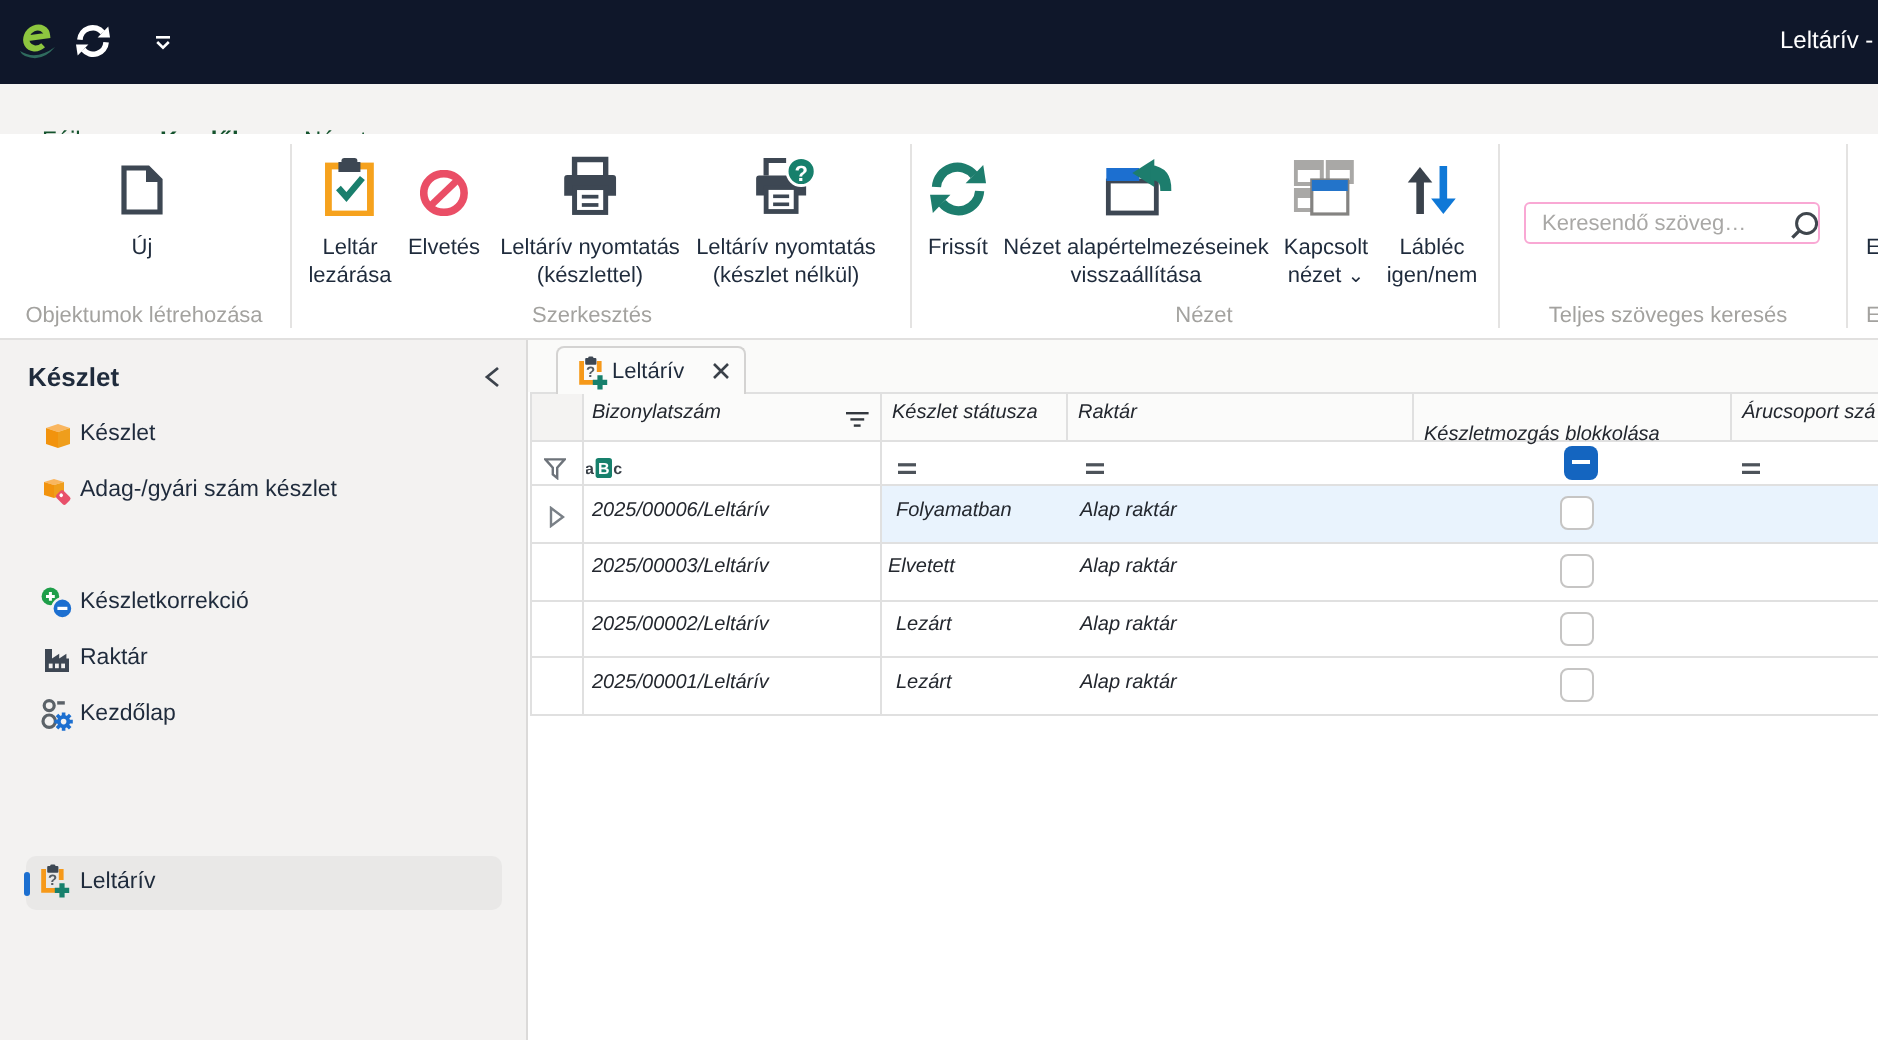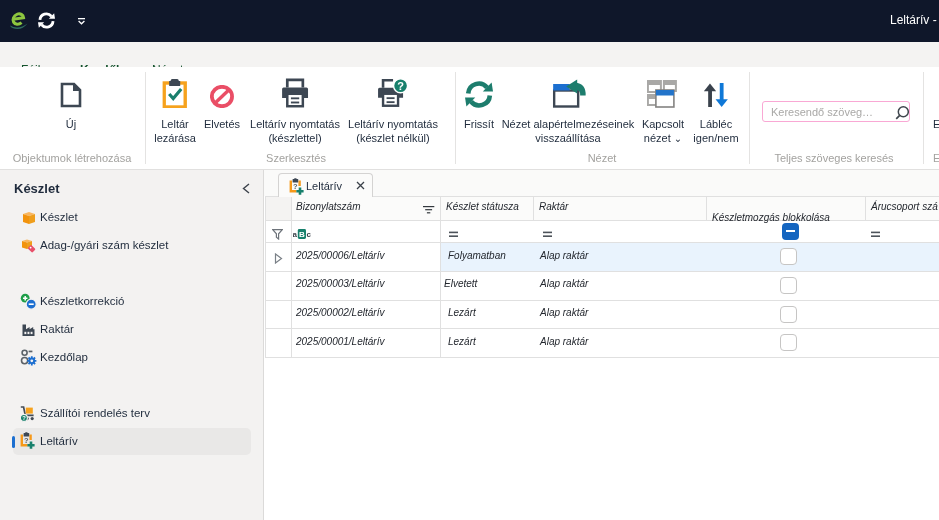--- a/index.html
+++ b/index.html
@@ -264,31 +264,20 @@
         <rect x="8.6" y="1.6" width="3.8" height="1.7" fill="#5b6268"></rect>
         <circle cx="4.6" cy="11.6" r="3.1" fill="none" stroke="#5b6268" stroke-width="1.6"></circle>
         <g stroke="#1c6fd0" stroke-width="1.8">
           <path d="M11.8 7.2 V16.4 M7.2 11.8 H16.4 M8.5 8.5 L15.1 15.1 M15.1 8.5 L8.5 15.1" fill="none"></path>
         </g>
         <circle cx="11.8" cy="11.8" r="3.3" fill="#1c6fd0"></circle>
         <circle cx="11.8" cy="11.8" r="1.4" fill="#f3f2f1"></circle>
       </svg>
       <div class="stx">Kezdőlap</div>
     </div>
-    <div class="sbitem" style="top:230px">
-      <svg class="sic" viewBox="0 0 17 17">
-        <path d="M0.8 2 H3.6 L5.3 10.3 H13.6" fill="none" stroke="#444c55" stroke-width="1.7"></path>
-        <rect x="5.8" y="2.6" width="7" height="6" fill="#f6a21d"></rect>
-        <circle cx="7.2" cy="13.6" r="1.6" fill="#444c55"></circle>
-        <circle cx="12.2" cy="13.6" r="1.6" fill="#444c55"></circle>
-        <circle cx="3.9" cy="12.9" r="3.5" fill="#17806c" stroke="#f3f2f1" stroke-width="1.1"></circle>
-        <text x="3.9" y="15.3" text-anchor="middle" font-size="5.8" font-weight="bold" fill="#fff">?</text>
-      </svg>
-      <div class="stx">Szállítói rendelés terv</div>
-    </div>
     <div class="sbitem sel" style="top:258px">
       <div class="selbar"></div>
       <svg class="sic" viewBox="0 0 15 18" style="width:15px;height:18px;top:4px">
         <path d="M1.8 2.5 V13.2 H7.5" fill="none" stroke="#f6991a" stroke-width="2.4"></path>
         <path d="M10.6 2.5 V8" fill="none" stroke="#f6991a" stroke-width="2.4"></path>
         <rect x="3.6" y="1" width="5.6" height="3.4" rx="0.5" fill="#3d4753"></rect>
         <rect x="5.1" y="0.2" width="2.6" height="1.4" rx="0.7" fill="#3d4753"></rect>
         <text x="6.3" y="10.5" text-anchor="middle" font-size="7.5" font-weight="bold" fill="#555c63">?</text>
         <path d="M11 9.6 V16.8 M7.4 13.2 H14.6" stroke="#17806c" stroke-width="2.6"></path>
       </svg>

